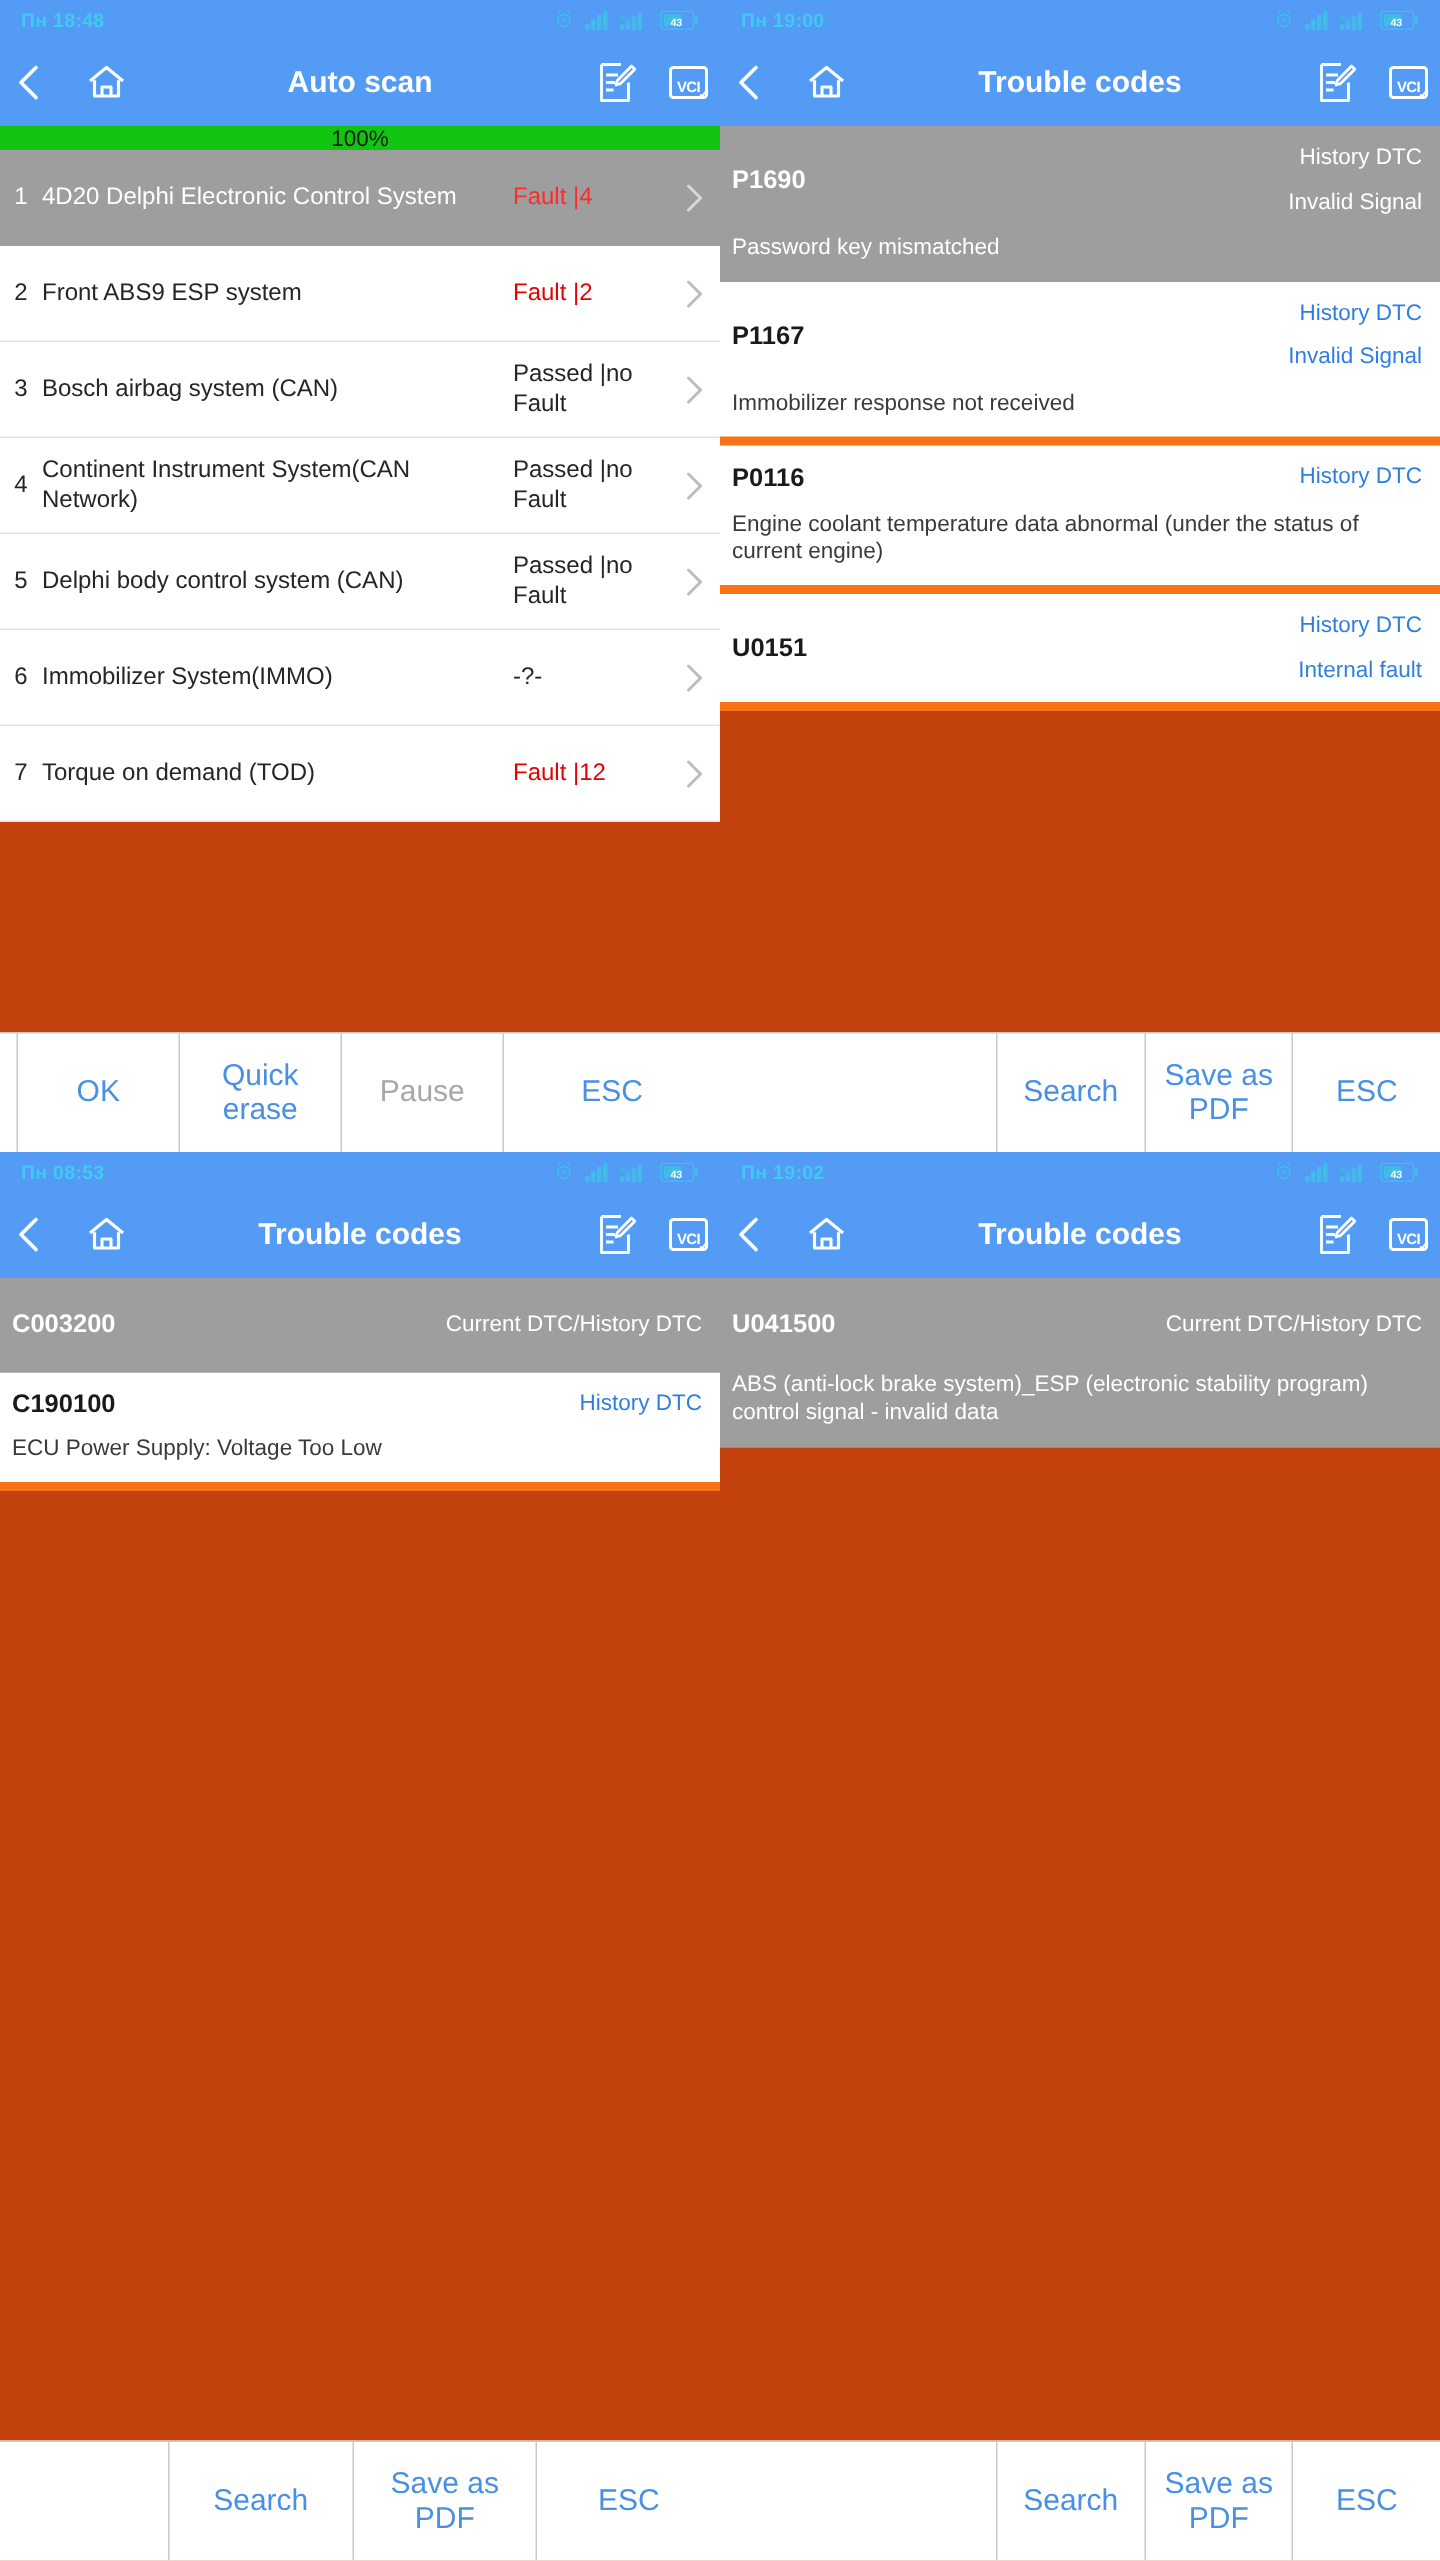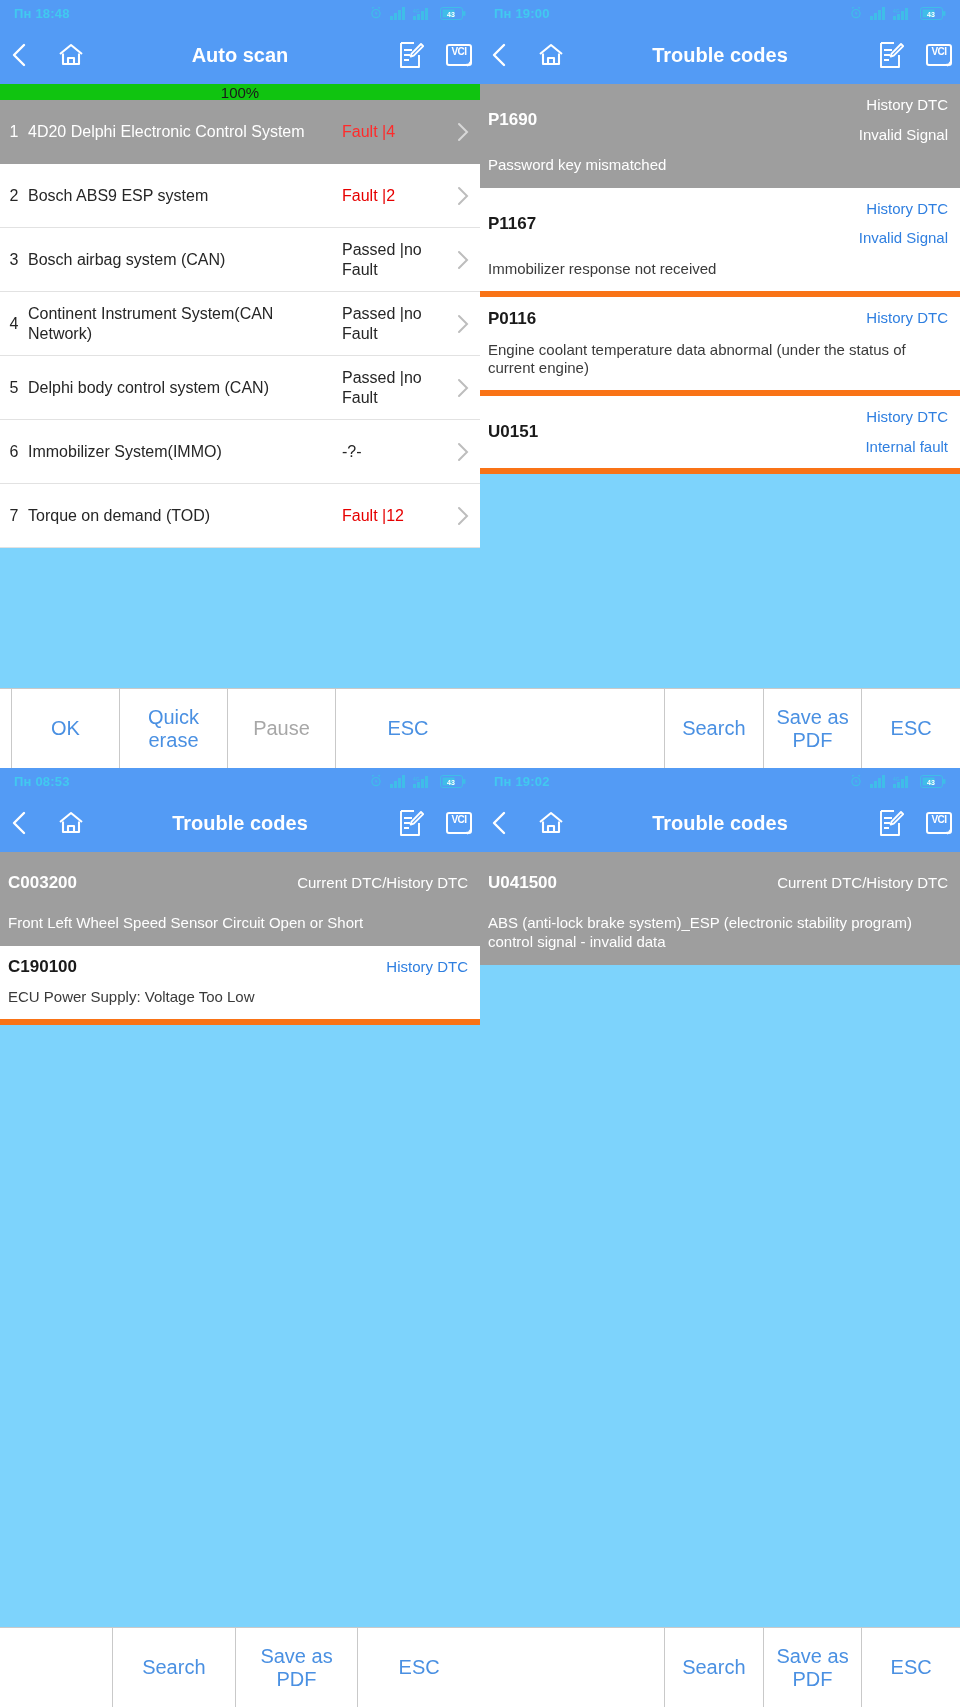--- a/index.html
+++ b/index.html
@@ -8,21 +8,21 @@
     background: #ffffff;
     font-family: "Liberation Sans", sans-serif;
     overflow: hidden;
   }
   .screen { position: relative; width: 960px; height: 1707px; }
 
   
   .panel {
     position: absolute;
     width: 480px;
-    background: #7dd3fc;
+    background: #c2410c;
     overflow: hidden;
   }
   .panel.tl { left: 0;   top: 0;   height: 768px; }
   .panel.tr { left: 480px; top: 0; height: 768px; }
   .panel.bl { left: 0;   top: 768px; height: 939px; }
   .panel.br { left: 480px; top: 768px; height: 939px; }
 
   
   .statusbar {
     height: 26px;
@@ -70,21 +70,21 @@
     margin-left: auto;
     display: flex;
     align-items: center;
     gap: 22px;
     z-index: 2;
   }
   .vci-box {
     width: 26px; height: 22px;
     border: 2px solid #ffffff;
     border-radius: 3px;
-    display: flex; align-items: flex-start; justify-content: center;
+    display: flex; align-items: flex-end; justify-content: center;
     position: relative;
   }
   .vci-box span {
     color: #ffffff; font-size: 10px; font-weight: bold;
     letter-spacing: -0.5px;
   }
   .vci-check {
     position: absolute; right: -3px; bottom: -5px;
     color: #1fd11f; font-size: 13px; font-weight: bold;
     line-height: 1;
@@ -291,21 +291,21 @@
         <div class="sr-name">4D20 Delphi Electronic Control System</div>
         <div class="sr-status fault">Fault |4</div>
         <div class="sr-chevron">
             <svg width="14" height="22" viewBox="0 0 14 22" fill="none" stroke="#d8d8d8" stroke-width="2" stroke-linecap="round">
               <polyline points="3,3 11,11 3,19"></polyline>
             </svg>
           </div>
       </div>
       <div class="scanrow">
         <div class="sr-idx">2</div>
-        <div class="sr-name">Bosch ABS9 ESP system</div>
+        <div class="sr-name">Front ABS9 ESP system</div>
         <div class="sr-status fault">Fault |2</div>
         <div class="sr-chevron">
             <svg width="14" height="22" viewBox="0 0 14 22" fill="none" stroke="#bdbdbd" stroke-width="2" stroke-linecap="round">
               <polyline points="3,3 11,11 3,19"></polyline>
             </svg>
           </div>
       </div>
       <div class="scanrow">
         <div class="sr-idx">3</div>
         <div class="sr-name">Bosch airbag system (CAN)</div>
@@ -539,21 +539,20 @@
     </div>
 
     <div class="dtclist">
       <div class="dtcrow selected">
         <div class="dtc-head" style="min-height:62px">
           <div class="dtc-code">C003200</div>
           <div class="dtc-tags wide">
             <div class="dtc-tag">Current DTC/History DTC</div>
           </div>
         </div>
-        <div class="dtc-desc">Front Left Wheel Speed Sensor Circuit Open or Short</div>
       </div>
       <div class="dtcrow">
         <div class="dtc-head" style="min-height:42px">
           <div class="dtc-code">C190100</div>
           <div class="dtc-tags">
             <div class="dtc-tag">History DTC</div>
           </div>
         </div>
         <div class="dtc-desc">ECU Power Supply: Voltage Too Low</div>
       </div>

